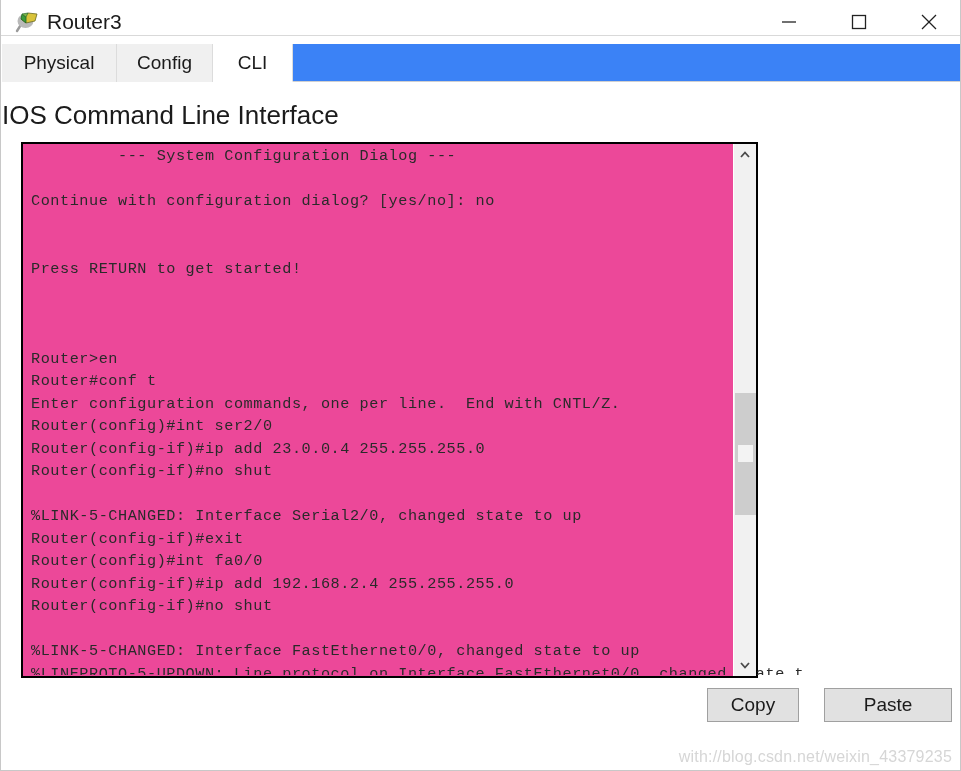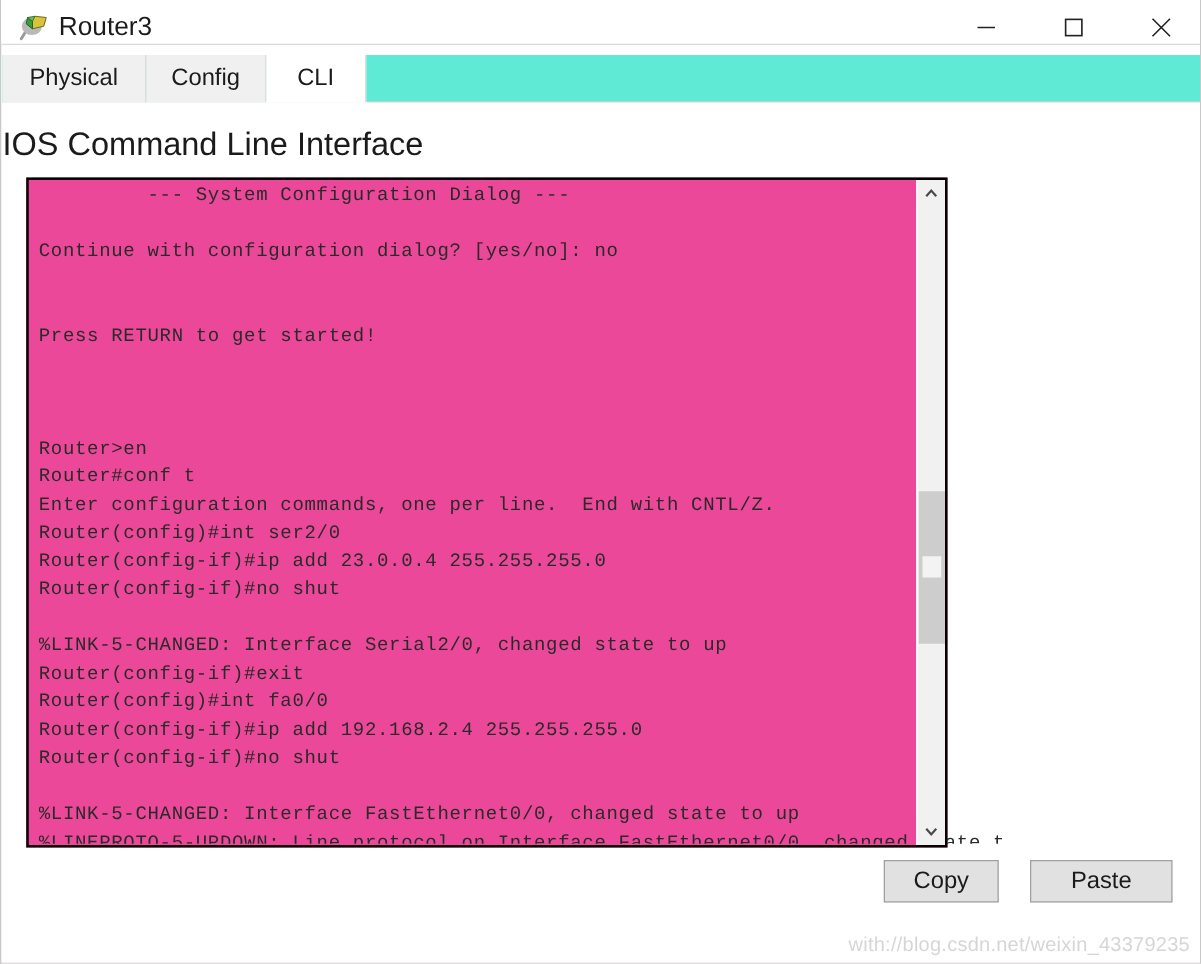--- a/index.html
+++ b/index.html
@@ -63,21 +63,21 @@
   #btn-min  { left: 753px; }
   #btn-max  { left: 823px; }
   #btn-close{ left: 893px; }
 
   
   #tabstrip {
     position: absolute;
     left: 1px; top: 44px;
     width: 958px;
     height: 38px;
-    background: #5eead4;
+    background: #3b82f6;
     border-bottom: 1px solid #d0d0d0;
     box-sizing: border-box;
   }
   .tab {
     position: absolute;
     top: 0;
     height: 38px;
     line-height: 38px;
     text-align: center;
     font-size: 19px;
@@ -184,21 +184,21 @@
     border: 1px solid #a0a0a0;
     box-sizing: border-box;
     font-size: 19px;
     color: #1b1b1b;
     text-align: center;
     line-height: 32px;
     cursor: default;
     font-family: "Liberation Sans", sans-serif;
   }
   #btn-copy  { left: 705px; top: 606px; width: 92px; }
-  #btn-paste { left: 822px; top: 606px; width: 114px; }
+  #btn-paste { left: 822px; top: 606px; width: 128px; }
 
   
   #watermark {
     position: absolute;
     right: 8px;
     bottom: 4px;
     font-size: 16px;
     color: #d6d6d6;
     font-family: "Liberation Sans", sans-serif;
     white-space: nowrap;

